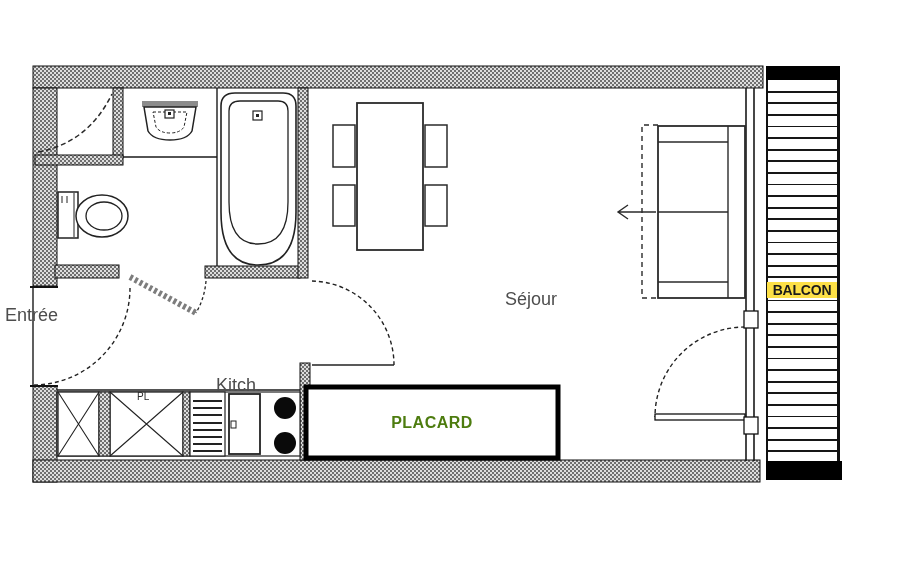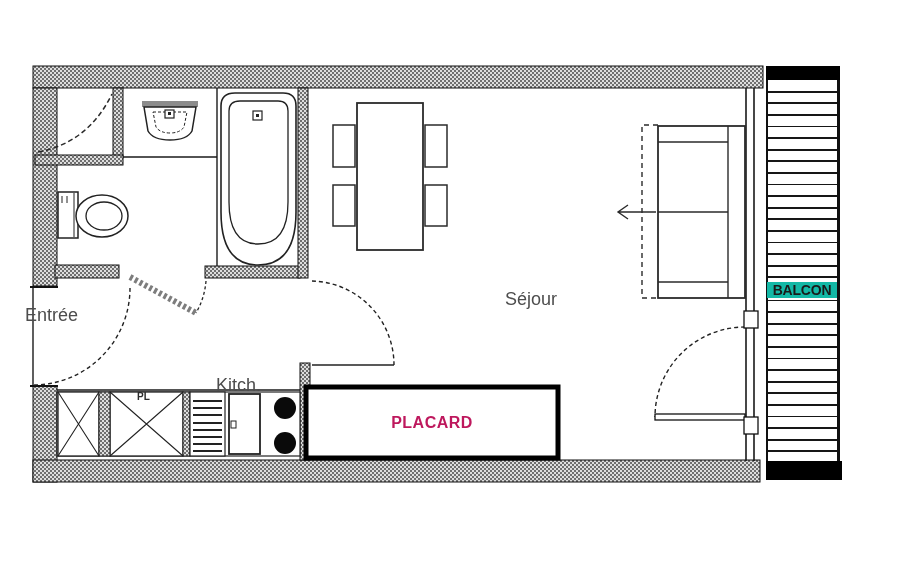--- a/index.html
+++ b/index.html
@@ -8,29 +8,29 @@
     font-family:"Liberation Sans", sans-serif;overflow:hidden;
   }
   svg{position:absolute;left:0;top:0;}
   .room-label{
     position:absolute;color:#4d4d4d;font-size:18px;line-height:1.1;
     white-space:nowrap;
   }
   .placard-label{
     position:absolute;left:306px;top:387px;width:252px;height:71px;
     display:flex;align-items:center;justify-content:center;
-    font-size:16px;font-weight:bold;color:#be185d;letter-spacing:.5px;
+    font-size:16px;font-weight:bold;color:#4d7c0f;letter-spacing:.5px;
   }
   .balcon-label{
     position:absolute;left:767px;top:282px;width:70px;height:16px;
-    background:#14b8a6;display:flex;align-items:center;justify-content:center;
+    background:#fde047;display:flex;align-items:center;justify-content:center;
     font-size:14px;font-weight:bold;color:#1a1a1a;letter-spacing:-0.2px;
   }
   .pl-label{
-    position:absolute;left:137px;top:391px;font-size:10px;font-weight:700;color:#2b2b2b;
+    position:absolute;left:137px;top:391px;font-size:10px;font-weight:400;color:#2b2b2b;
   }
   .balcony-planks{
     position:absolute;left:768px;top:81px;width:69px;height:380px;
     background:repeating-linear-gradient(to bottom,#ffffff 0 9.8px,#161616 9.8px 11.6px);
   }
   .balcony-edge-left{position:absolute;left:766px;top:80px;width:2px;height:382px;background:#111;}
   .balcony-edge-right{position:absolute;left:837px;top:80px;width:2.5px;height:382px;background:#111;}
   .balcony-bar-top{position:absolute;left:766px;top:66px;width:74px;height:14px;background:#000;}
   .balcony-bar-bottom{position:absolute;left:766px;top:461px;width:76px;height:19px;background:#000;}
 </style>
@@ -142,20 +142,20 @@
       <path d="M312,365 H394" stroke="#222" stroke-width="1.6"></path>
       <path d="M745,327 A90,90 0 0 0 655,417" stroke="#222" stroke-width="1.4" stroke-dasharray="4,3"></path>
       <rect x="655" y="414" width="90" height="6" fill="#fff" stroke="#111" stroke-width="1.3"></rect>
       <rect x="744" y="311" width="14" height="17" fill="#fff" stroke="#111" stroke-width="1.3"></rect>
       <rect x="744" y="417" width="14" height="17" fill="#fff" stroke="#111" stroke-width="1.3"></rect>
     </g>
 
     <rect x="306" y="387" width="252" height="71" fill="#fff" stroke="#000" stroke-width="5"></rect>
   </svg>
 
-  <div class="room-label" style="left:5px;top:306px;margin-left:20px;">Entrée</div>
+  <div class="room-label" style="left:5px;top:306px;">Entrée</div>
   <div class="room-label" style="left:216px;top:348px;margin-top:28px;">Kitch.</div>
   <div class="room-label" style="left:505px;top:290px;">Séjour</div>
   <div class="placard-label">PLACARD</div>
   <div class="balcon-label">BALCON</div>
   <div class="pl-label">PL</div>
 
 </div>
 
 </body></html>

